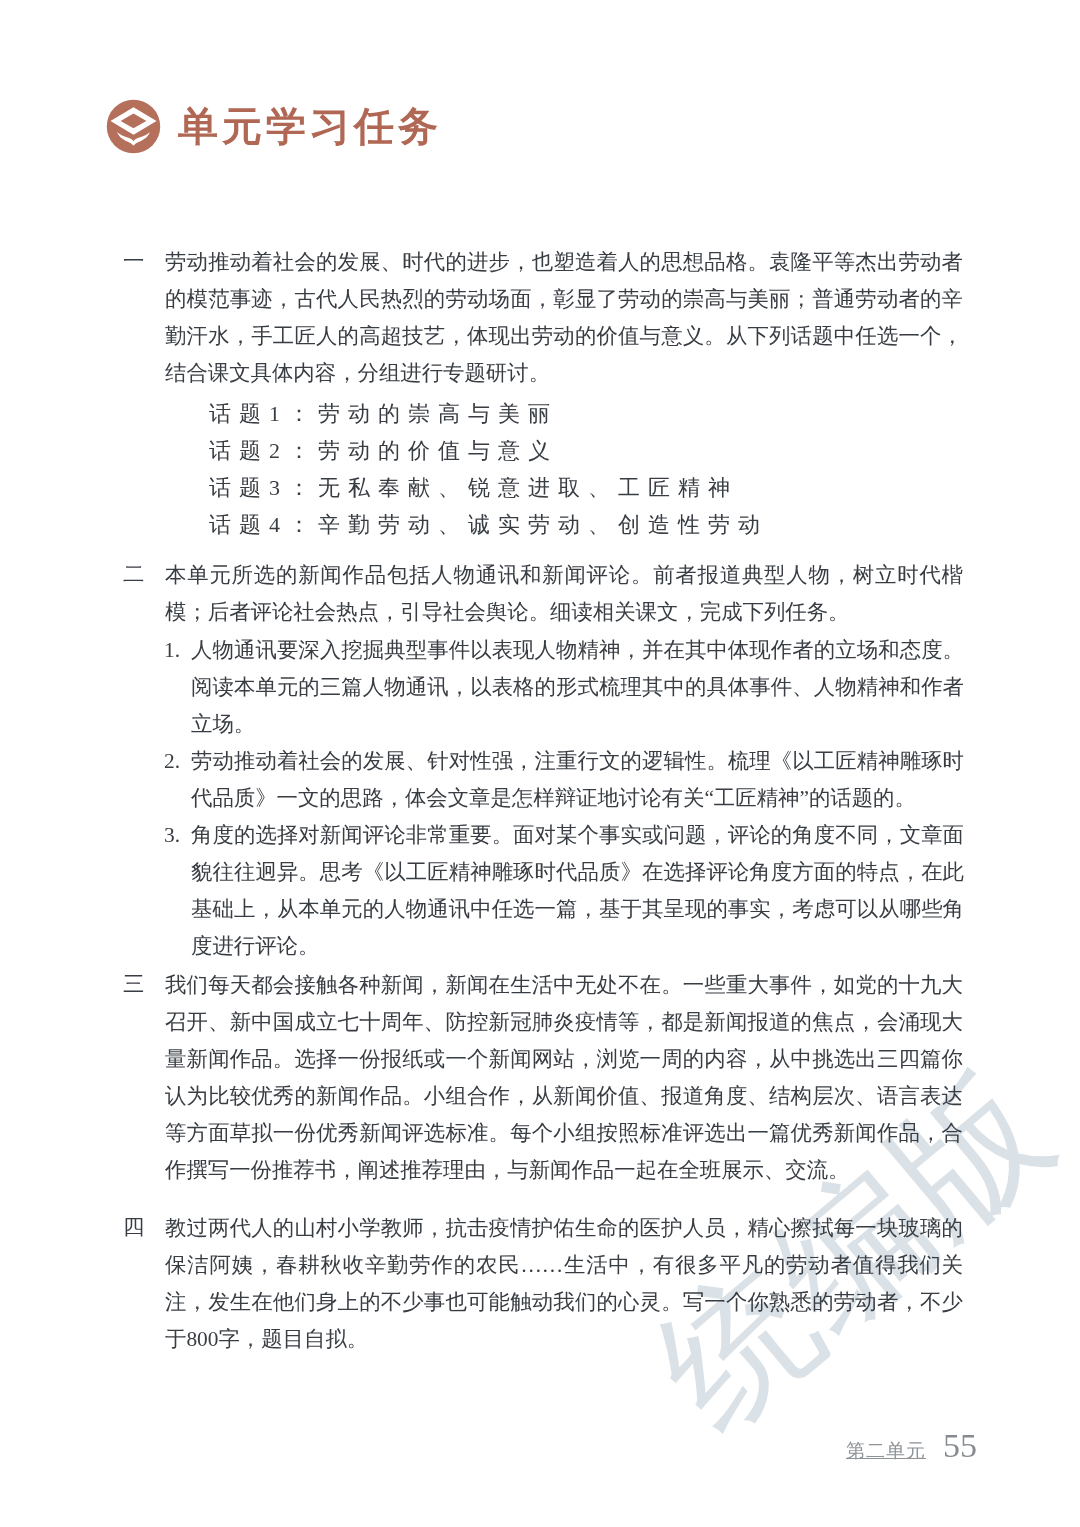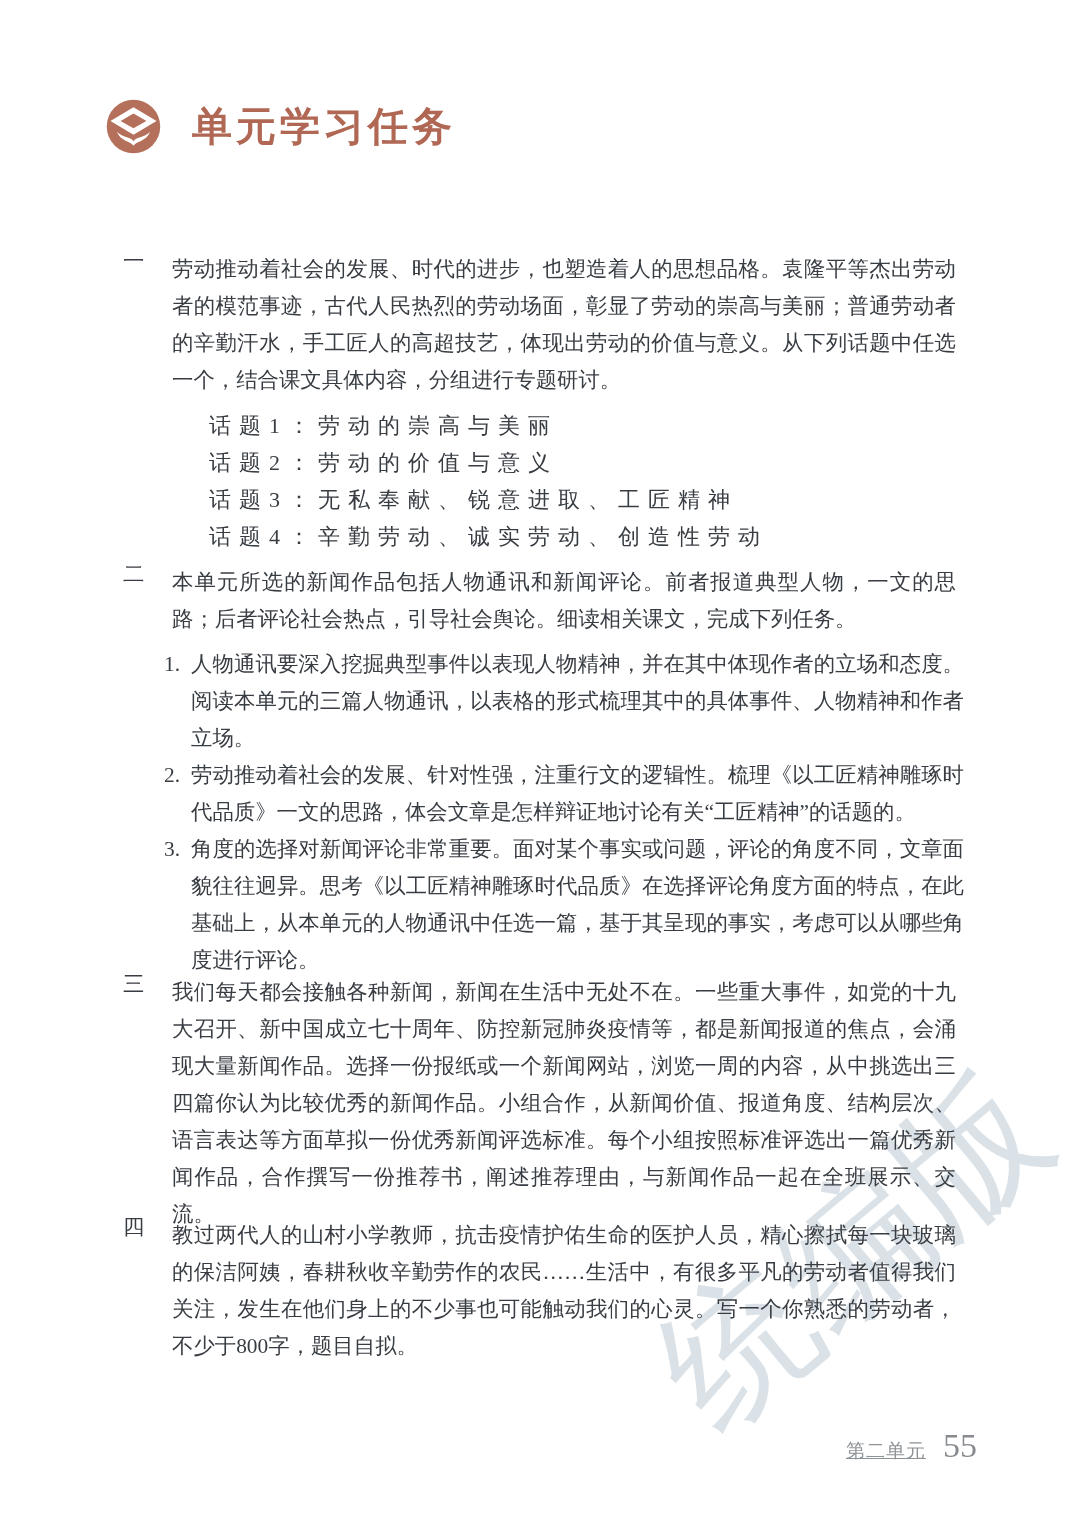--- a/index.html
+++ b/index.html
@@ -11,21 +11,21 @@
   }
   .page {
     position: relative;
     width: 1080px; height: 1527px;
     background: #ffffff;
     overflow: hidden;
   }
   
   .hdr {
     position: absolute; left: 104px; top: 97px;
-    display: flex; align-items: flex-end; gap: 29px;
+    display: flex; align-items: flex-end; gap: 15px;
     z-index: 2;
   }
   .logo { display: block; width: 59px; height: 59px; }
   .logo svg { width: 59px; height: 59px; display: block; }
   .title {
     margin: 0;
     font-size: 40px; font-weight: 700;
     letter-spacing: 4px;
     color: #b06753;
     line-height: 59px;
@@ -45,21 +45,21 @@
     position: absolute; left: 123px; width: 844px;
     display: flex; align-items: flex-start;
     z-index: 2;
   }
   .mk {
     flex: 0 0 41px; width: 41px;
     font-size: 21.4px; line-height: 37px;
   }
   .ct { width: 800px; }
   .para {
-    margin: 8px;
+    margin: 1px;
     font-size: 21.4px; line-height: 37px;
     text-align: justify;
   }
   .topics {
     list-style: none;
     margin: 3px 0 0 0; padding: 0 0 0 45px;
   }
   .topic {
     font-size: 22px; line-height: 37px;
     letter-spacing: 8px;
@@ -110,21 +110,21 @@
         <li class="topic">话题2：劳动的价值与意义</li>
         <li class="topic">话题3：无私奉献、锐意进取、工匠精神</li>
         <li class="topic">话题4：辛勤劳动、诚实劳动、创造性劳动</li>
       </ul>
     </div>
   </section>
 
   <section class="sec" style="top:556px">
     <span class="mk">二</span>
     <div class="ct">
-      <p class="para">本单元所选的新闻作品包括人物通讯和新闻评论。前者报道典型人物，一文的思路；后者评论社会热点，引导社会舆论。细读相关课文，完成下列任务。</p>
+      <p class="para">本单元所选的新闻作品包括人物通讯和新闻评论。前者报道典型人物，树立时代楷模；后者评论社会热点，引导社会舆论。细读相关课文，完成下列任务。</p>
       <div class="items">
         <p class="item"><span class="num">1.</span><span>人物通讯要深入挖掘典型事件以表现人物精神，并在其中体现作者的立场和态度。阅读本单元的三篇人物通讯，以表格的形式梳理其中的具体事件、人物精神和作者立场。</span></p>
         <p class="item"><span class="num">2.</span><span>劳动推动着社会的发展、针对性强，注重行文的逻辑性。梳理《以工匠精神雕琢时代品质》一文的思路，体会文章是怎样辩证地讨论有关“工匠精神”的话题的。</span></p>
         <p class="item"><span class="num">3.</span><span>角度的选择对新闻评论非常重要。面对某个事实或问题，评论的角度不同，文章面貌往往迥异。思考《以工匠精神雕琢时代品质》在选择评论角度方面的特点，在此基础上，从本单元的人物通讯中任选一篇，基于其呈现的事实，考虑可以从哪些角度进行评论。</span></p>
       </div>
     </div>
   </section>
 
   <section class="sec" style="top:966px">
     <span class="mk">三</span>

